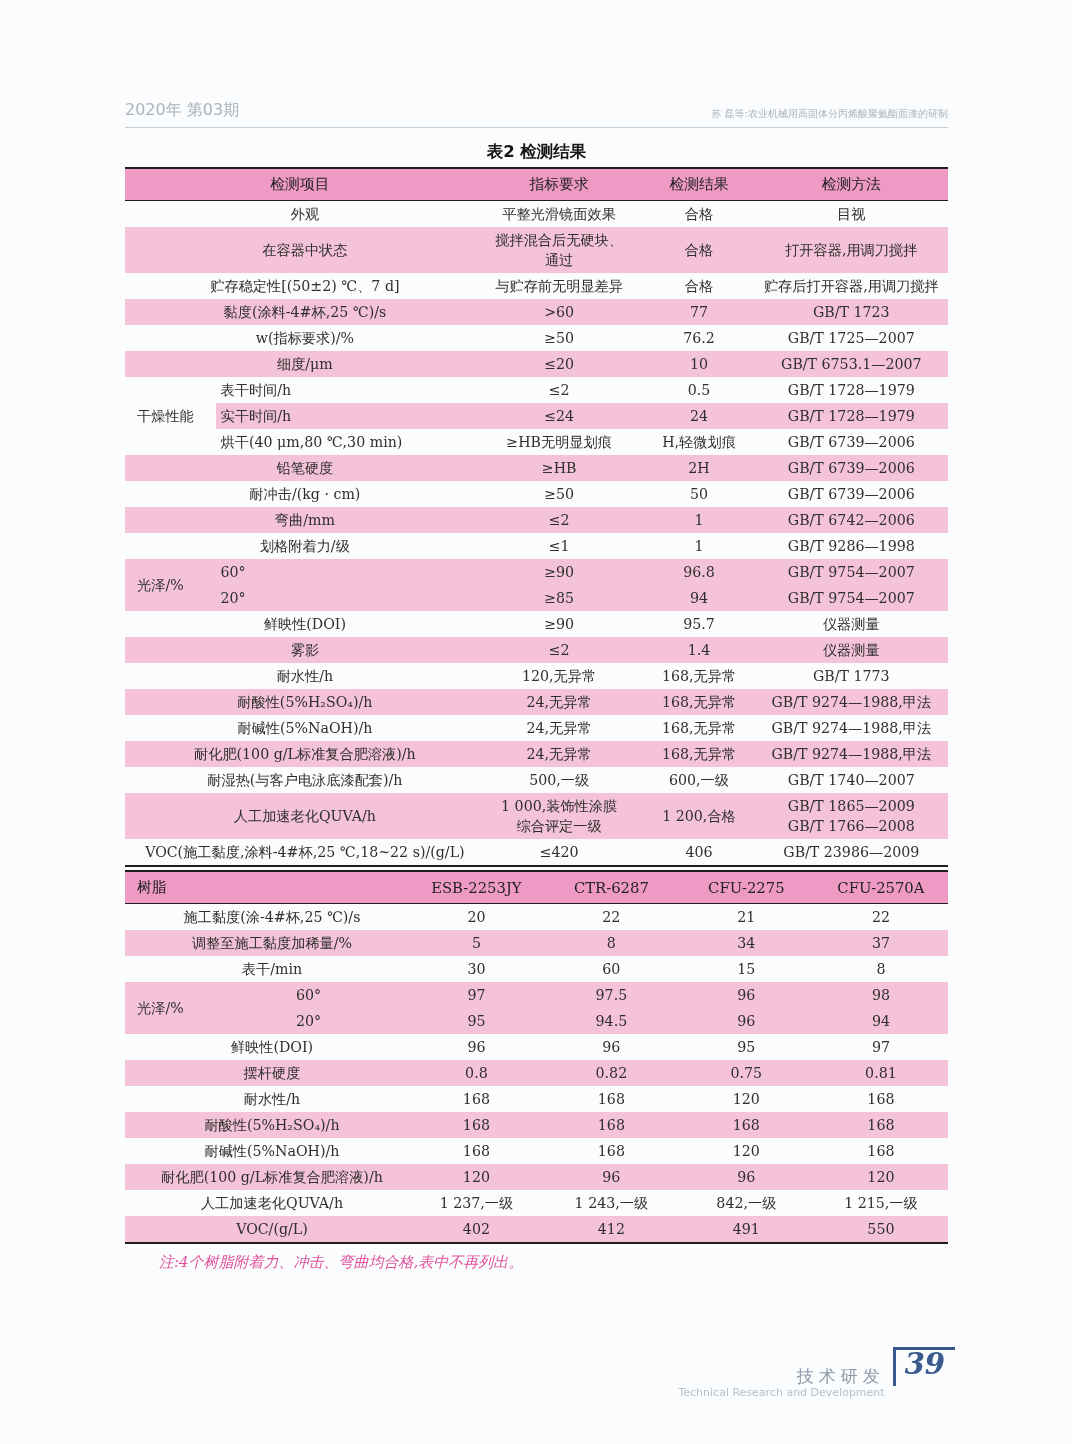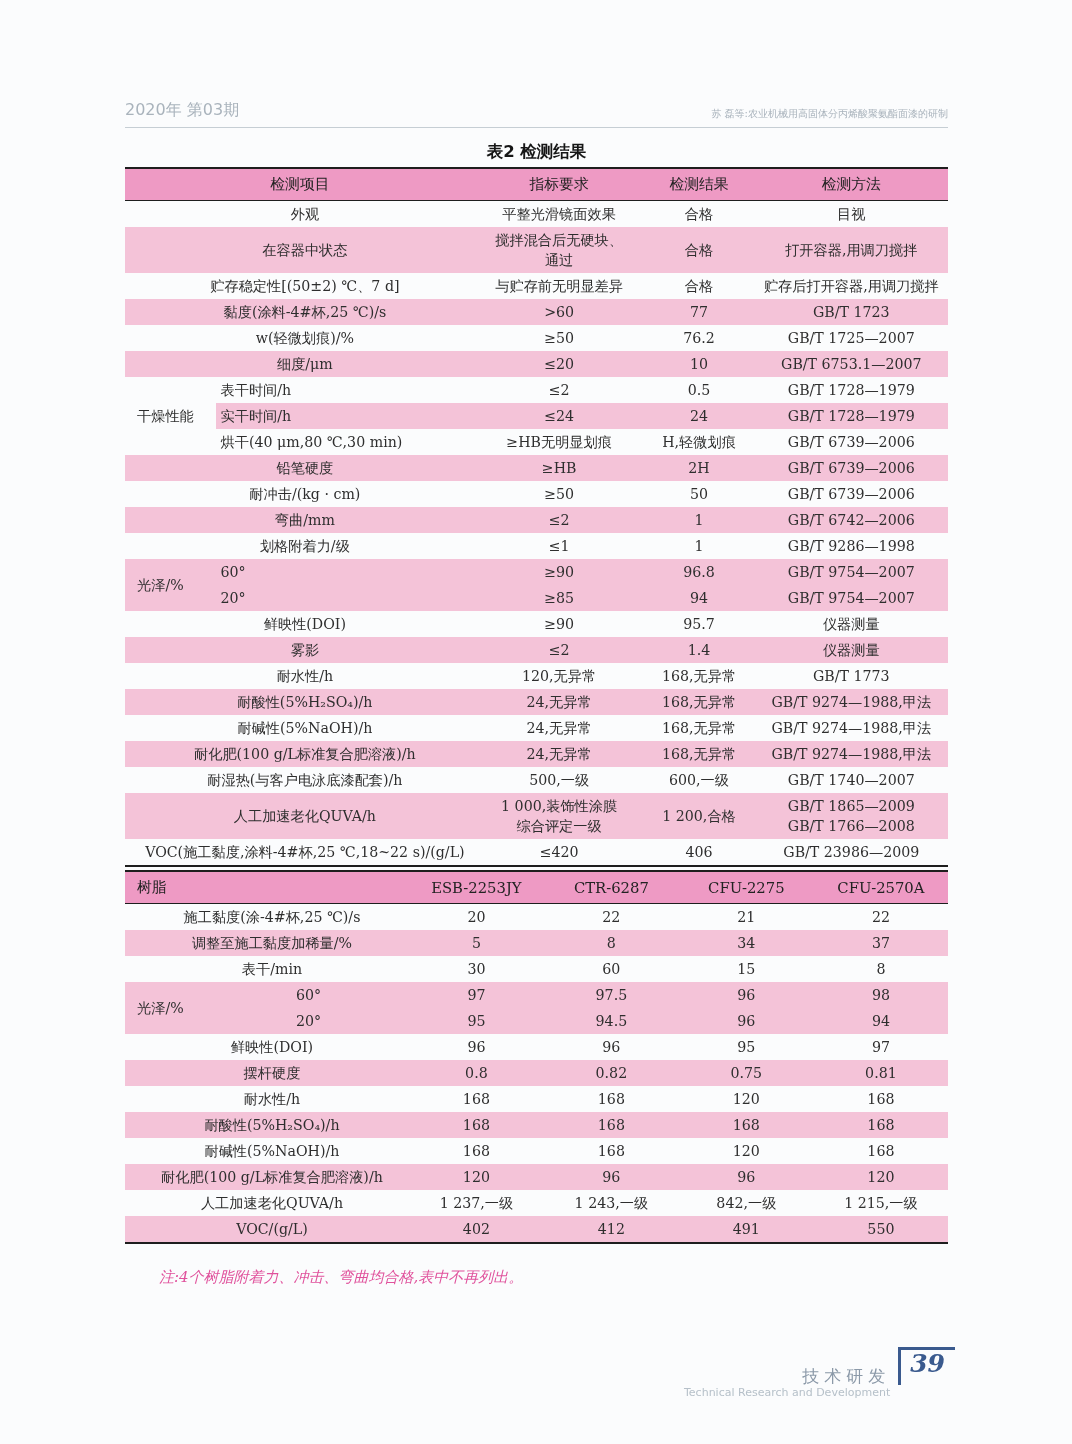--- a/index.html
+++ b/index.html
@@ -71,21 +71,21 @@
     white-space:pre-line;
     color:var(--ink);
   }
   td.item{text-align:center;padding-left:12px;}
   td.glabel{text-align:left;padding-left:12px;}
   #table2 td.sub{text-align:left;padding-left:5px;}
   #table3 td.sub{text-align:left;padding-left:64px;}
   td.shade{background:var(--stripe-pink);}
   
   .note{
-    margin-top:24px;
+    margin-top:9px;
     margin-left:34px;
     color:var(--note-pink);
     font-style:italic;
     font-size:15px;
     font-family:"DejaVu Serif", serif;
   }
   
   .pg-footer{
     position:absolute;
     right:117px;bottom:44px;
@@ -103,21 +103,21 @@
   .pagenum{
     border-top:3px solid var(--footer-blue);
     border-left:3px solid var(--footer-blue);
     padding:1px 10px 8px 9px;
     min-width:26px;
   }
   .pagenum span{
     font-family:"DejaVu Serif", serif;
     font-weight:bold;font-style:italic;
     color:var(--footer-blue);
-    font-size:25px;line-height:26px;
+    font-size:29px;line-height:26px;
   }
 </style>
 </head>
 <body>
 
 <div class="content">
 
   <div class="pg-header">
     <span class="left">2020年 第03期</span>
     <span class="right">苏    磊等:农业机械用高固体分丙烯酸聚氨酯面漆的研制</span>
@@ -163,21 +163,21 @@
           <td>合格</td>
           <td>贮存后打开容器,用调刀搅拌</td>
         </tr>
         <tr>
           <td colspan="2" class="item shade">黏度(涂料-4#杯,25 ℃)/s</td>
           <td class="shade">&gt;60</td>
           <td class="shade">77</td>
           <td class="shade">GB/T 1723</td>
         </tr>
         <tr>
-          <td colspan="2" class="item">w(轻微划痕)/%</td>
+          <td colspan="2" class="item">w(指标要求)/%</td>
           <td>≥50</td>
           <td>76.2</td>
           <td>GB/T 1725—2007</td>
         </tr>
         <tr>
           <td colspan="2" class="item shade">细度/μm</td>
           <td class="shade">≤20</td>
           <td class="shade">10</td>
           <td class="shade">GB/T 6753.1—2007</td>
         </tr>

